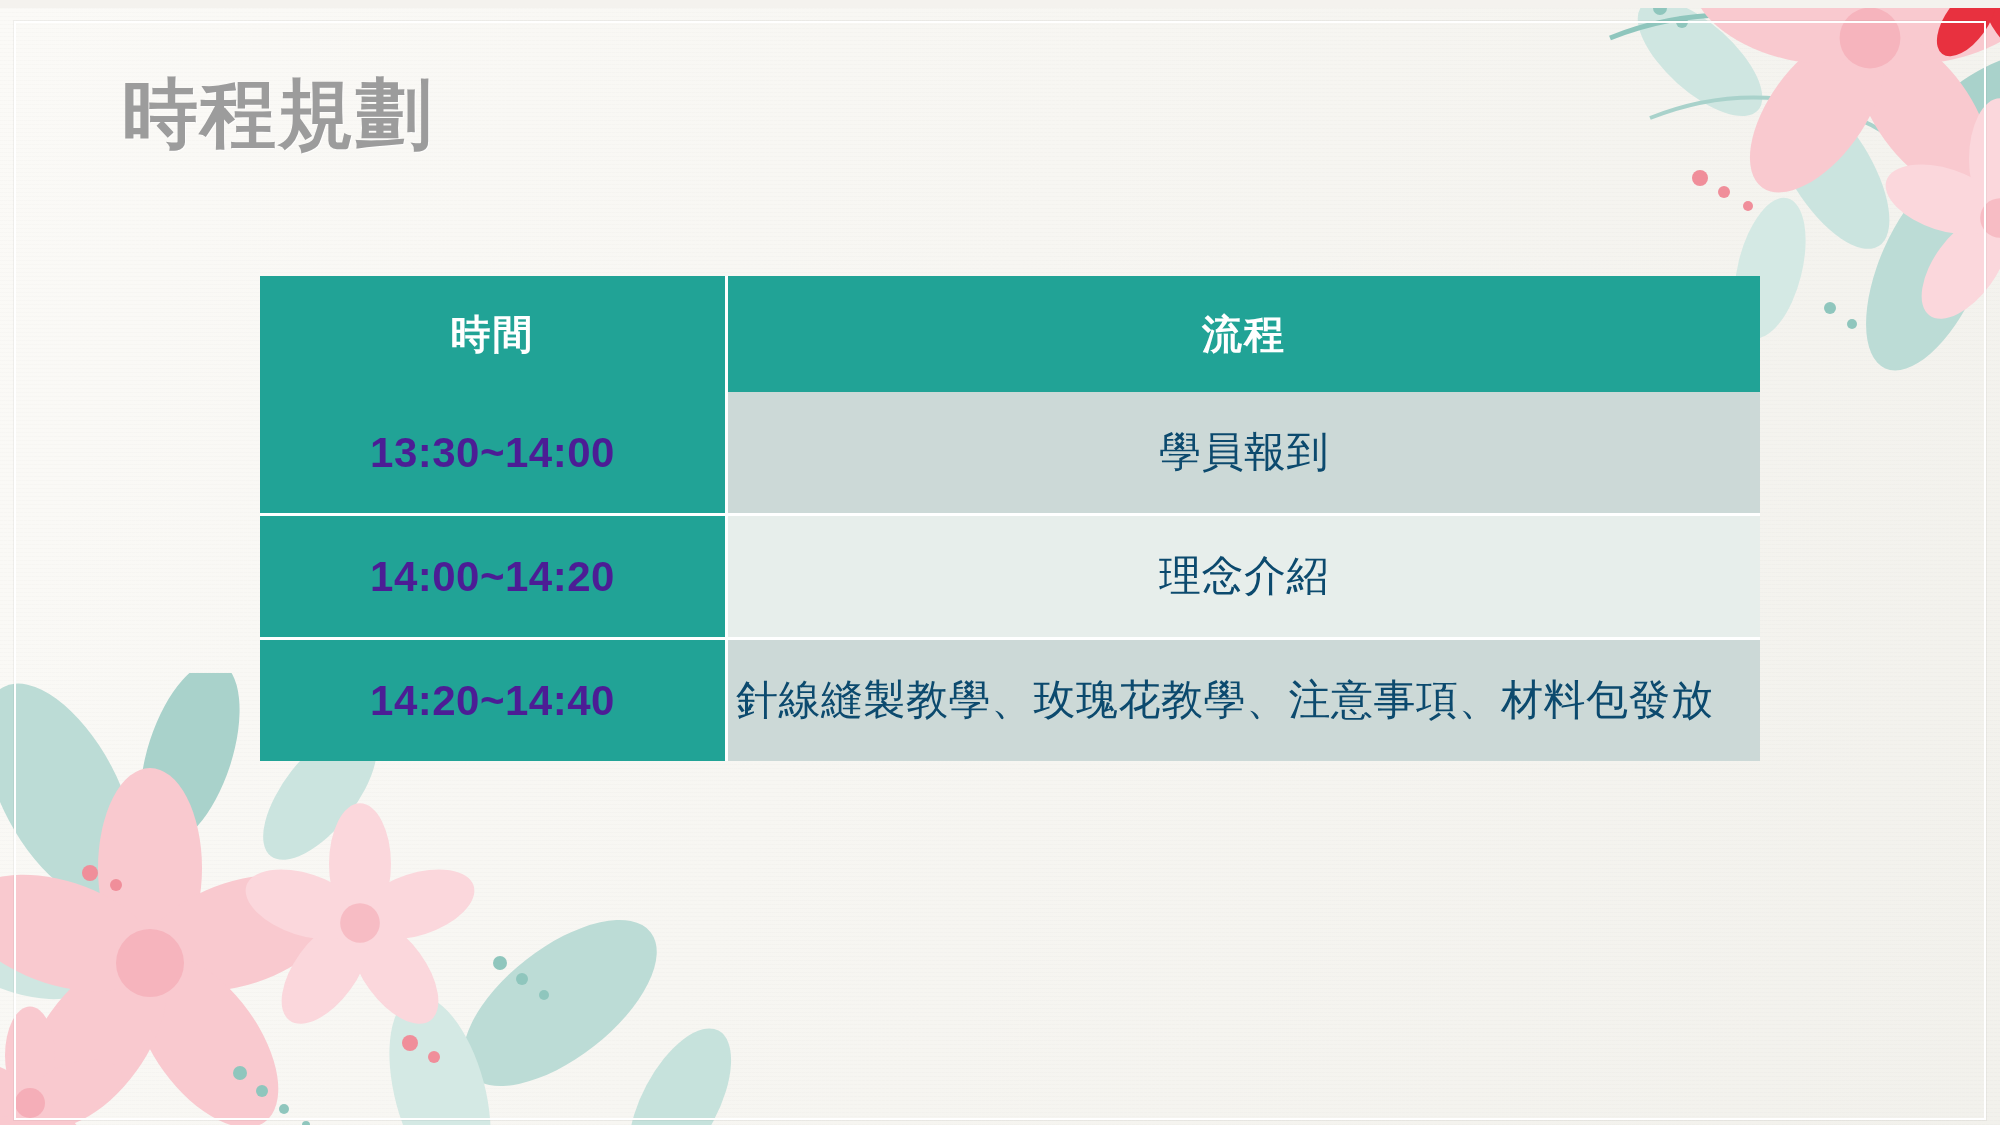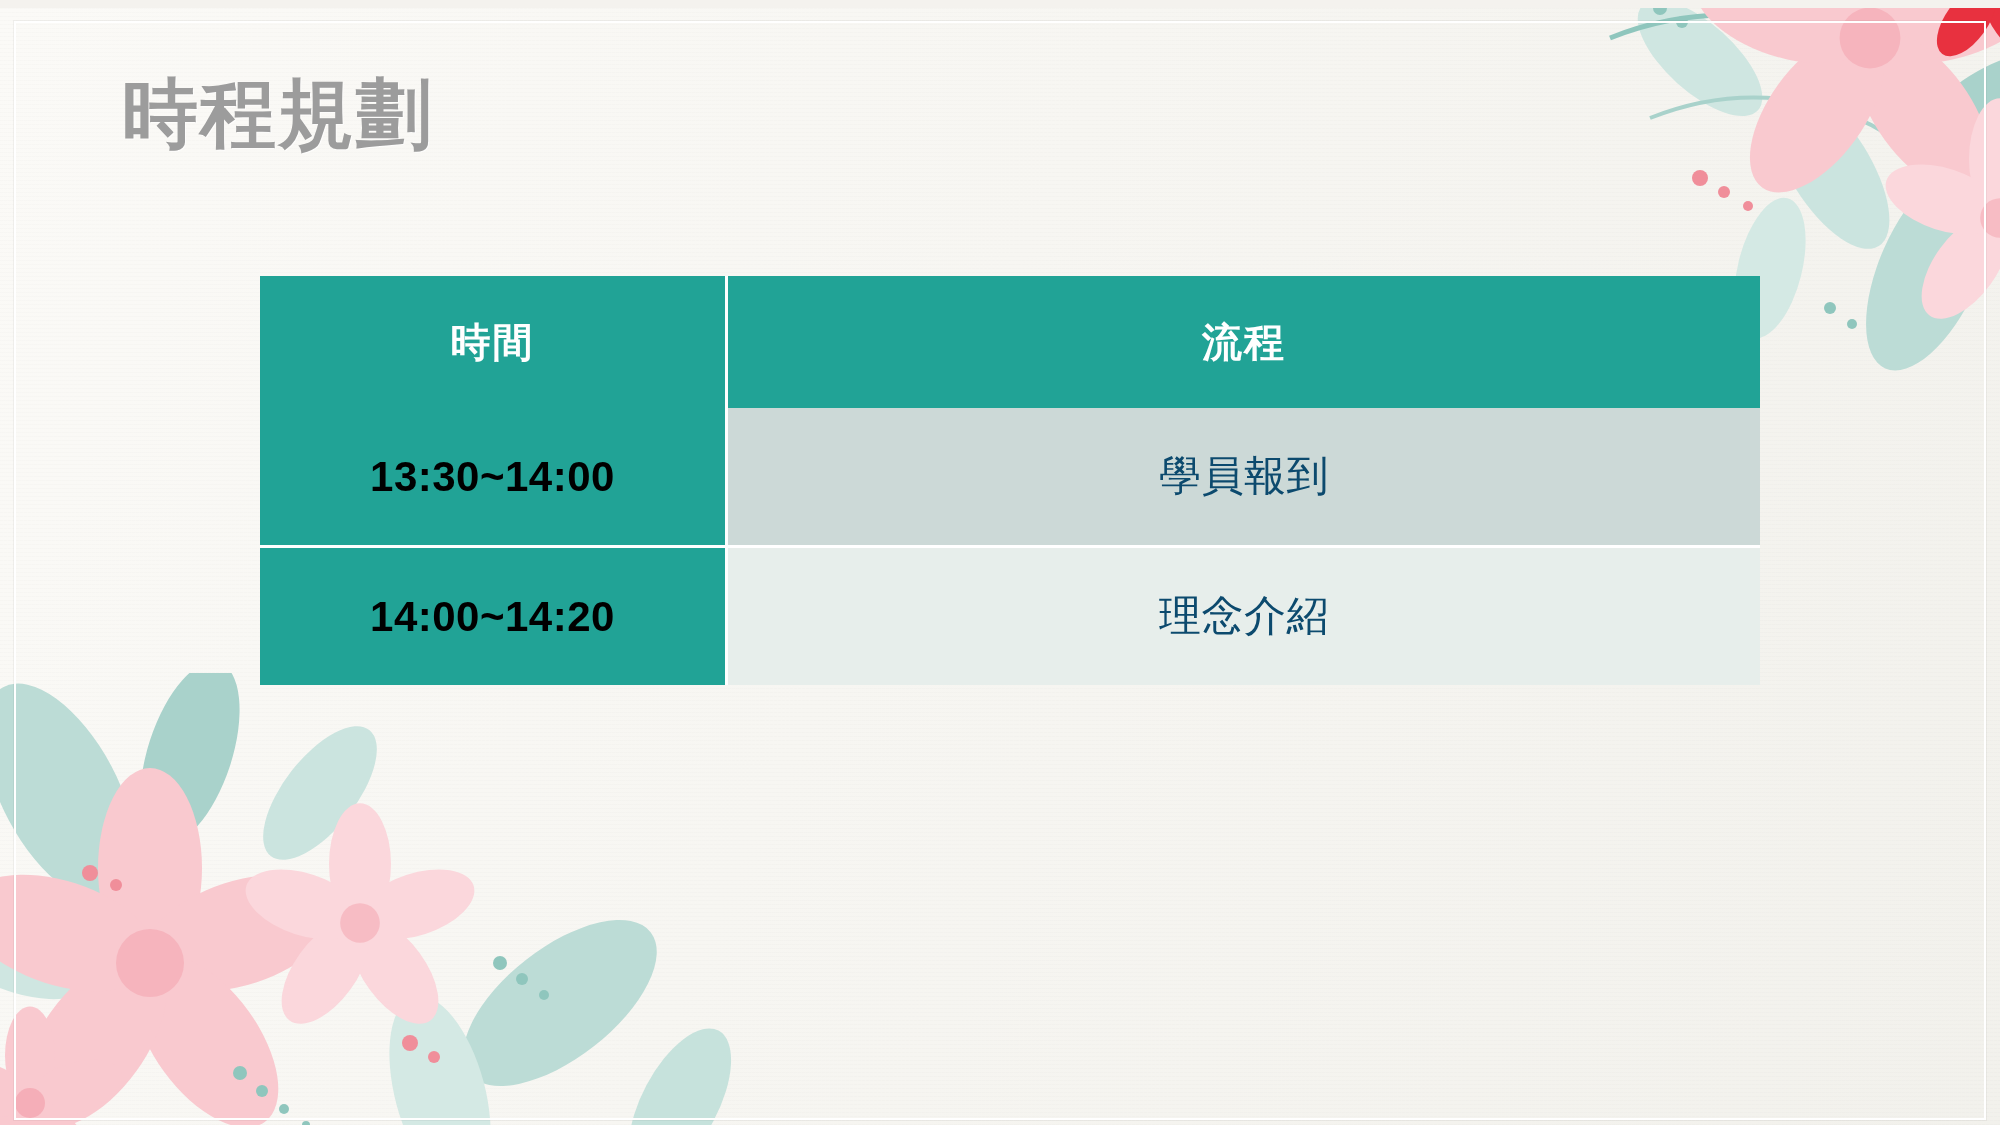--- a/index.html
+++ b/index.html
@@ -39,36 +39,36 @@
   
   #schedule-table{
     position:absolute;left:260px;top:268px;
     width:1500px;
     border-collapse:separate;border-spacing:0;
     table-layout:fixed;
   }
   #schedule-table col.c-time{width:468px;}
   #schedule-table col.c-flow{width:1032px;}
   #schedule-table th,#schedule-table td{
-    padding:16px;margin:0;vertical-align:middle;
+    padding:8px;margin:0;vertical-align:middle;
     border-bottom:3px solid #ffffff;
   }
   #schedule-table tr:last-child th,
   #schedule-table tr:last-child td{border-bottom:none;}
 
   th.head{
     background:#21a396;color:#ffffff;
     font-size:40px;font-weight:bold;
     height:100px;text-align:center;
     letter-spacing:2px;
   }
   th.head.time-head{border-right:3px solid #ffffff;}
 
   td.time{
-    background:#21a396;color:#000000;
+    background:#21a396;color:#4c1d95;
     font-size:42px;font-weight:bold;
     height:105px;text-align:center;
     border-right:3px solid #ffffff;
     letter-spacing:0.5px;
   }
   td.flow{
     color:#0c4a6e;font-size:42px;
     height:105px;text-align:center;
     padding:6px 14px;
     line-height:1.15;
@@ -227,16 +227,20 @@
     </thead>
     <tbody>
       <tr class="band-a">
         <td class="time">13:30~14:00</td>
         <td class="flow">學員報到</td>
       </tr>
       <tr class="band-b">
         <td class="time">14:00~14:20</td>
         <td class="flow">理念介紹</td>
       </tr>
+      <tr class="band-a">
+        <td class="time">14:20~14:40</td>
+        <td class="flow left">針線縫製教學、玫瑰花教學、注意事項、材料包發放</td>
+      </tr>
     </tbody>
   </table>
 
 </div>
 
 </body></html>

